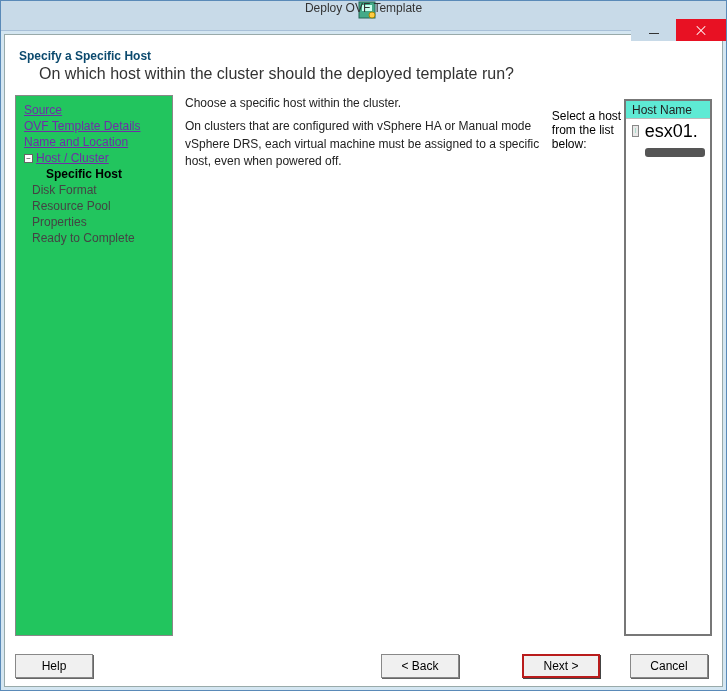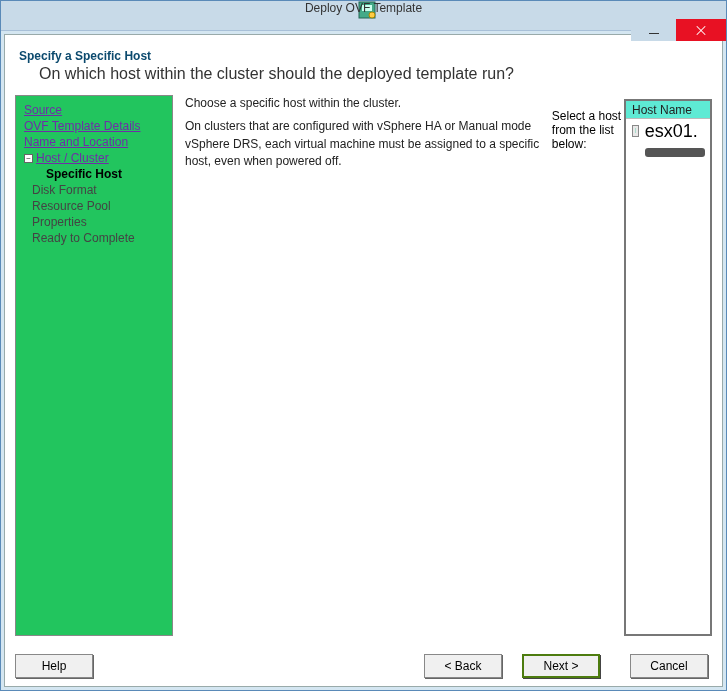--- a/index.html
+++ b/index.html
@@ -241,21 +241,21 @@
       background: #f0f0f0;
       border: 1px solid #888;
       font-size: 12px;
       font-family: inherit;
       cursor: pointer;
       box-shadow: 1px 1px 0 #666;
     }
     .footer .spacer { flex: 1; }
     .btn-group { display: flex; gap: 20px; margin-left: 8px; }
     .btn.cancel { margin-left: 30px; margin-right: 4px;}
-    .btn.next { font-weight: normal; border: 2px solid #4d7c0f; box-shadow: 1px 1px 0 #444; }
+    .btn.next { font-weight: normal; border: 2px solid #b91c1c; box-shadow: 1px 1px 0 #444; margin-left: 43px; }
   </style>
 </head>
 <body>
 
 <div class="window">
   <div class="titlebar">
     <div class="title-icon-box">
       <svg width="18" height="18" viewBox="0 0 18 18">
         <rect x="1" y="1" width="16" height="16" fill="#4a8" stroke="#265" stroke-width="1"></rect>
         <rect x="4" y="4" width="10" height="6" fill="#cfe"></rect>

